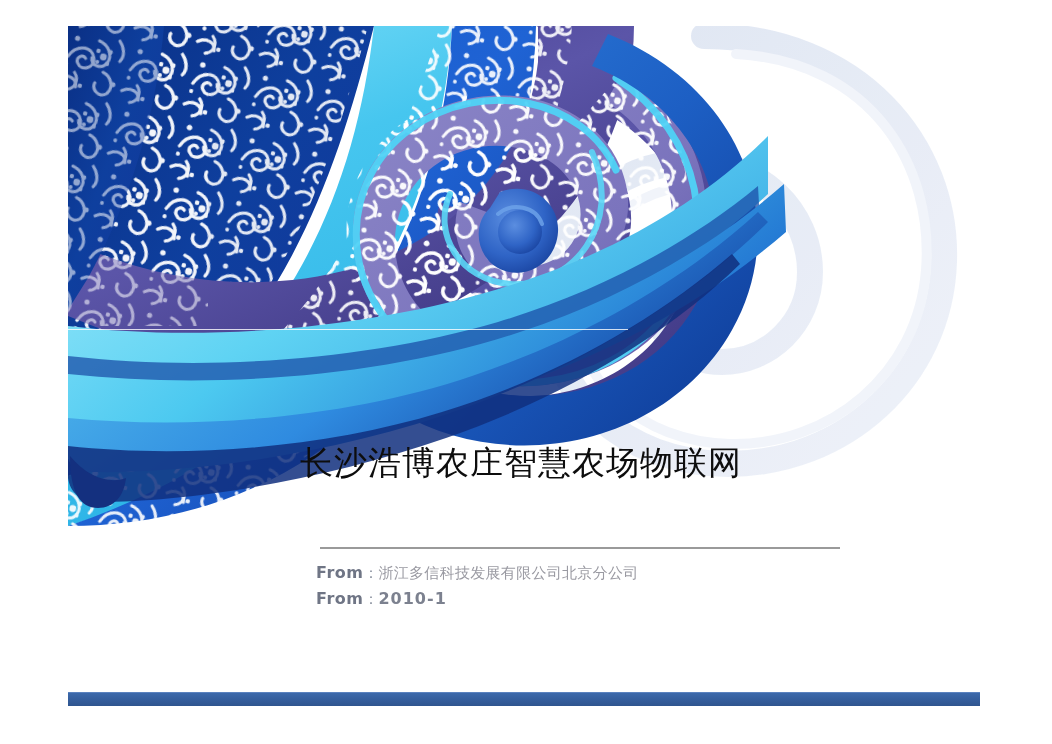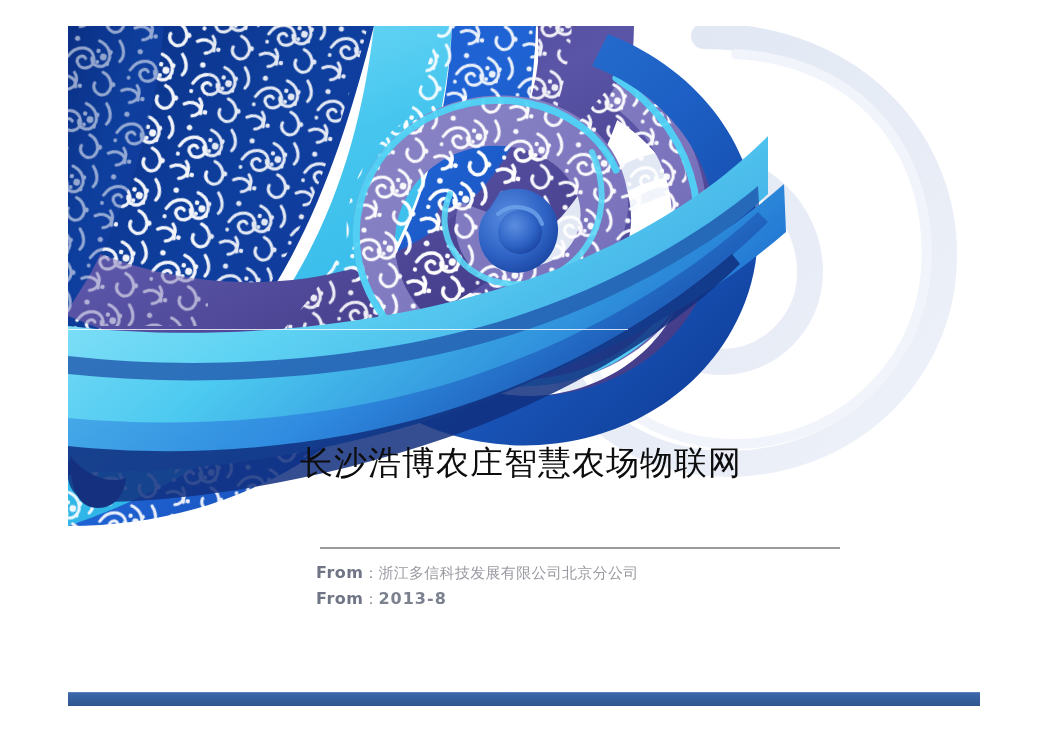--- a/index.html
+++ b/index.html
@@ -406,19 +406,19 @@
     <div class="title-line">长沙浩博农庄智慧农场物联网</div>
   </div>
 
   <div id="meta-rule"></div>
 
   <div id="meta-block">
     <div class="meta-row">
       <span class="meta-key">From</span><span class="meta-sep">：</span><span class="meta-val">浙江多信科技发展有限公司北京分公司</span>
     </div>
     <div class="meta-row">
-      <span class="meta-key">From</span><span class="meta-sep">：</span><span class="meta-val strong">2013-8</span>
+      <span class="meta-key">From</span><span class="meta-sep">：</span><span class="meta-val strong">2010-1</span>
     </div>
   </div>
 
   <div id="bottom-bar"></div>
 
 </div>
 
 </body></html>

